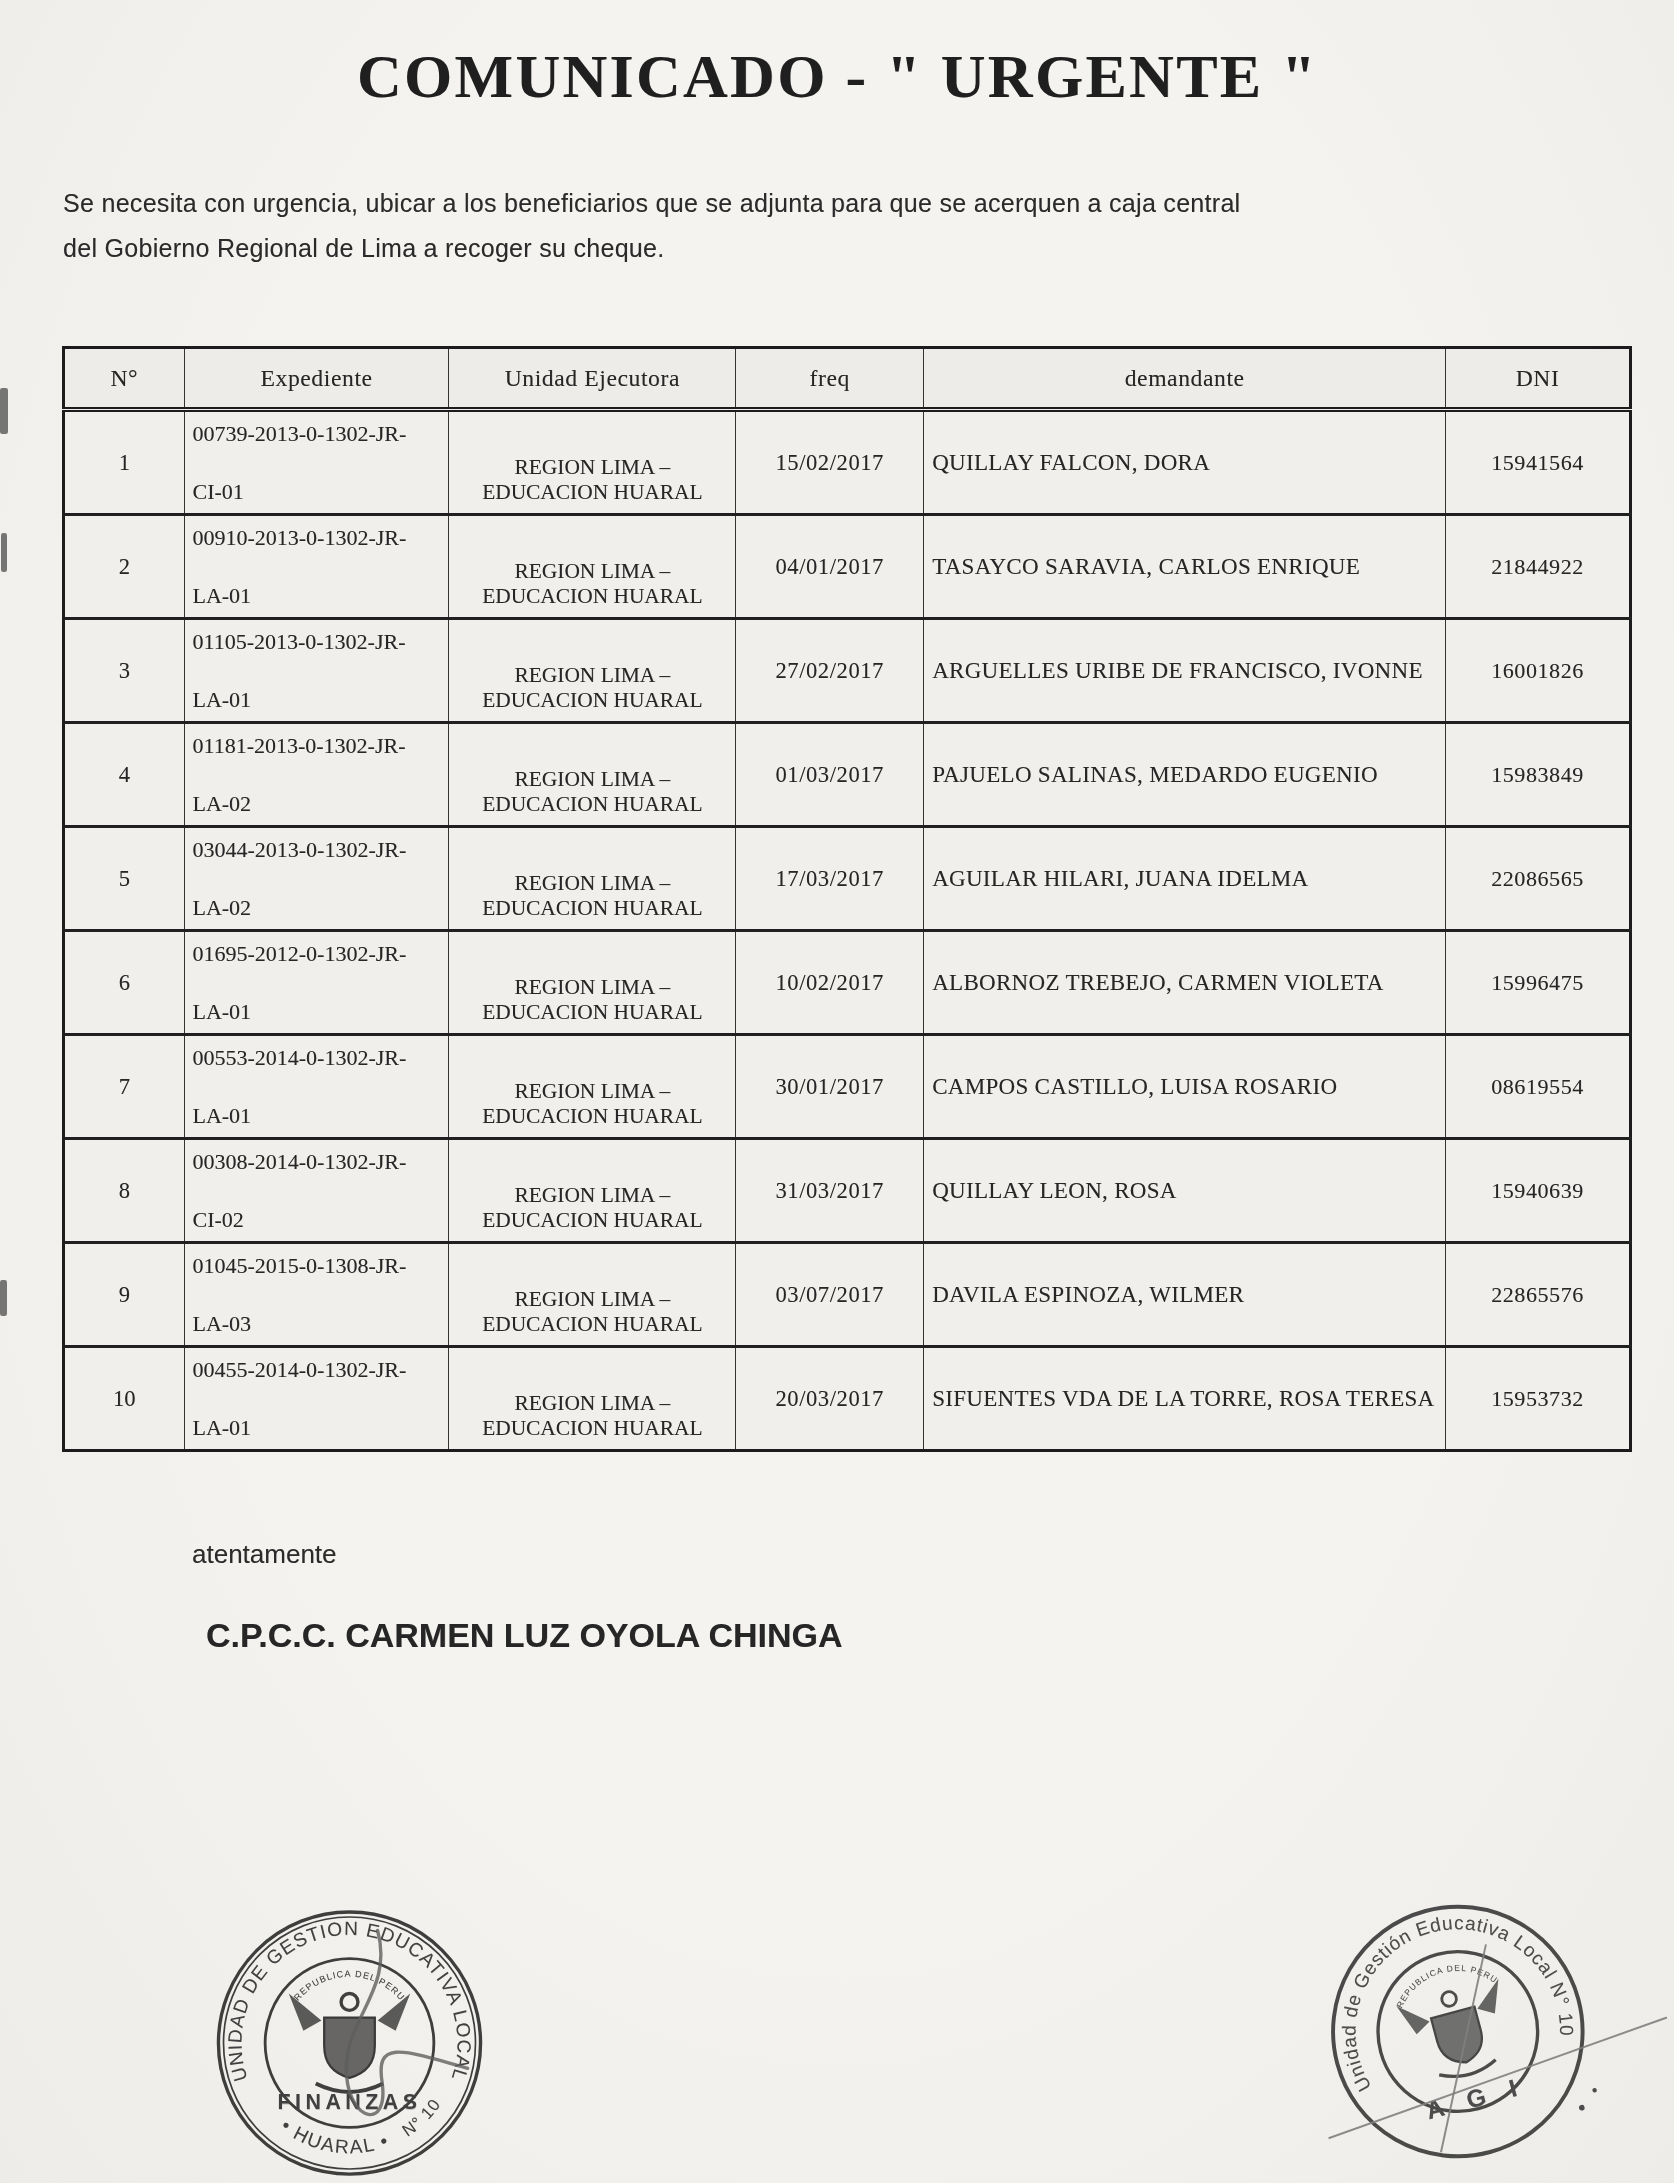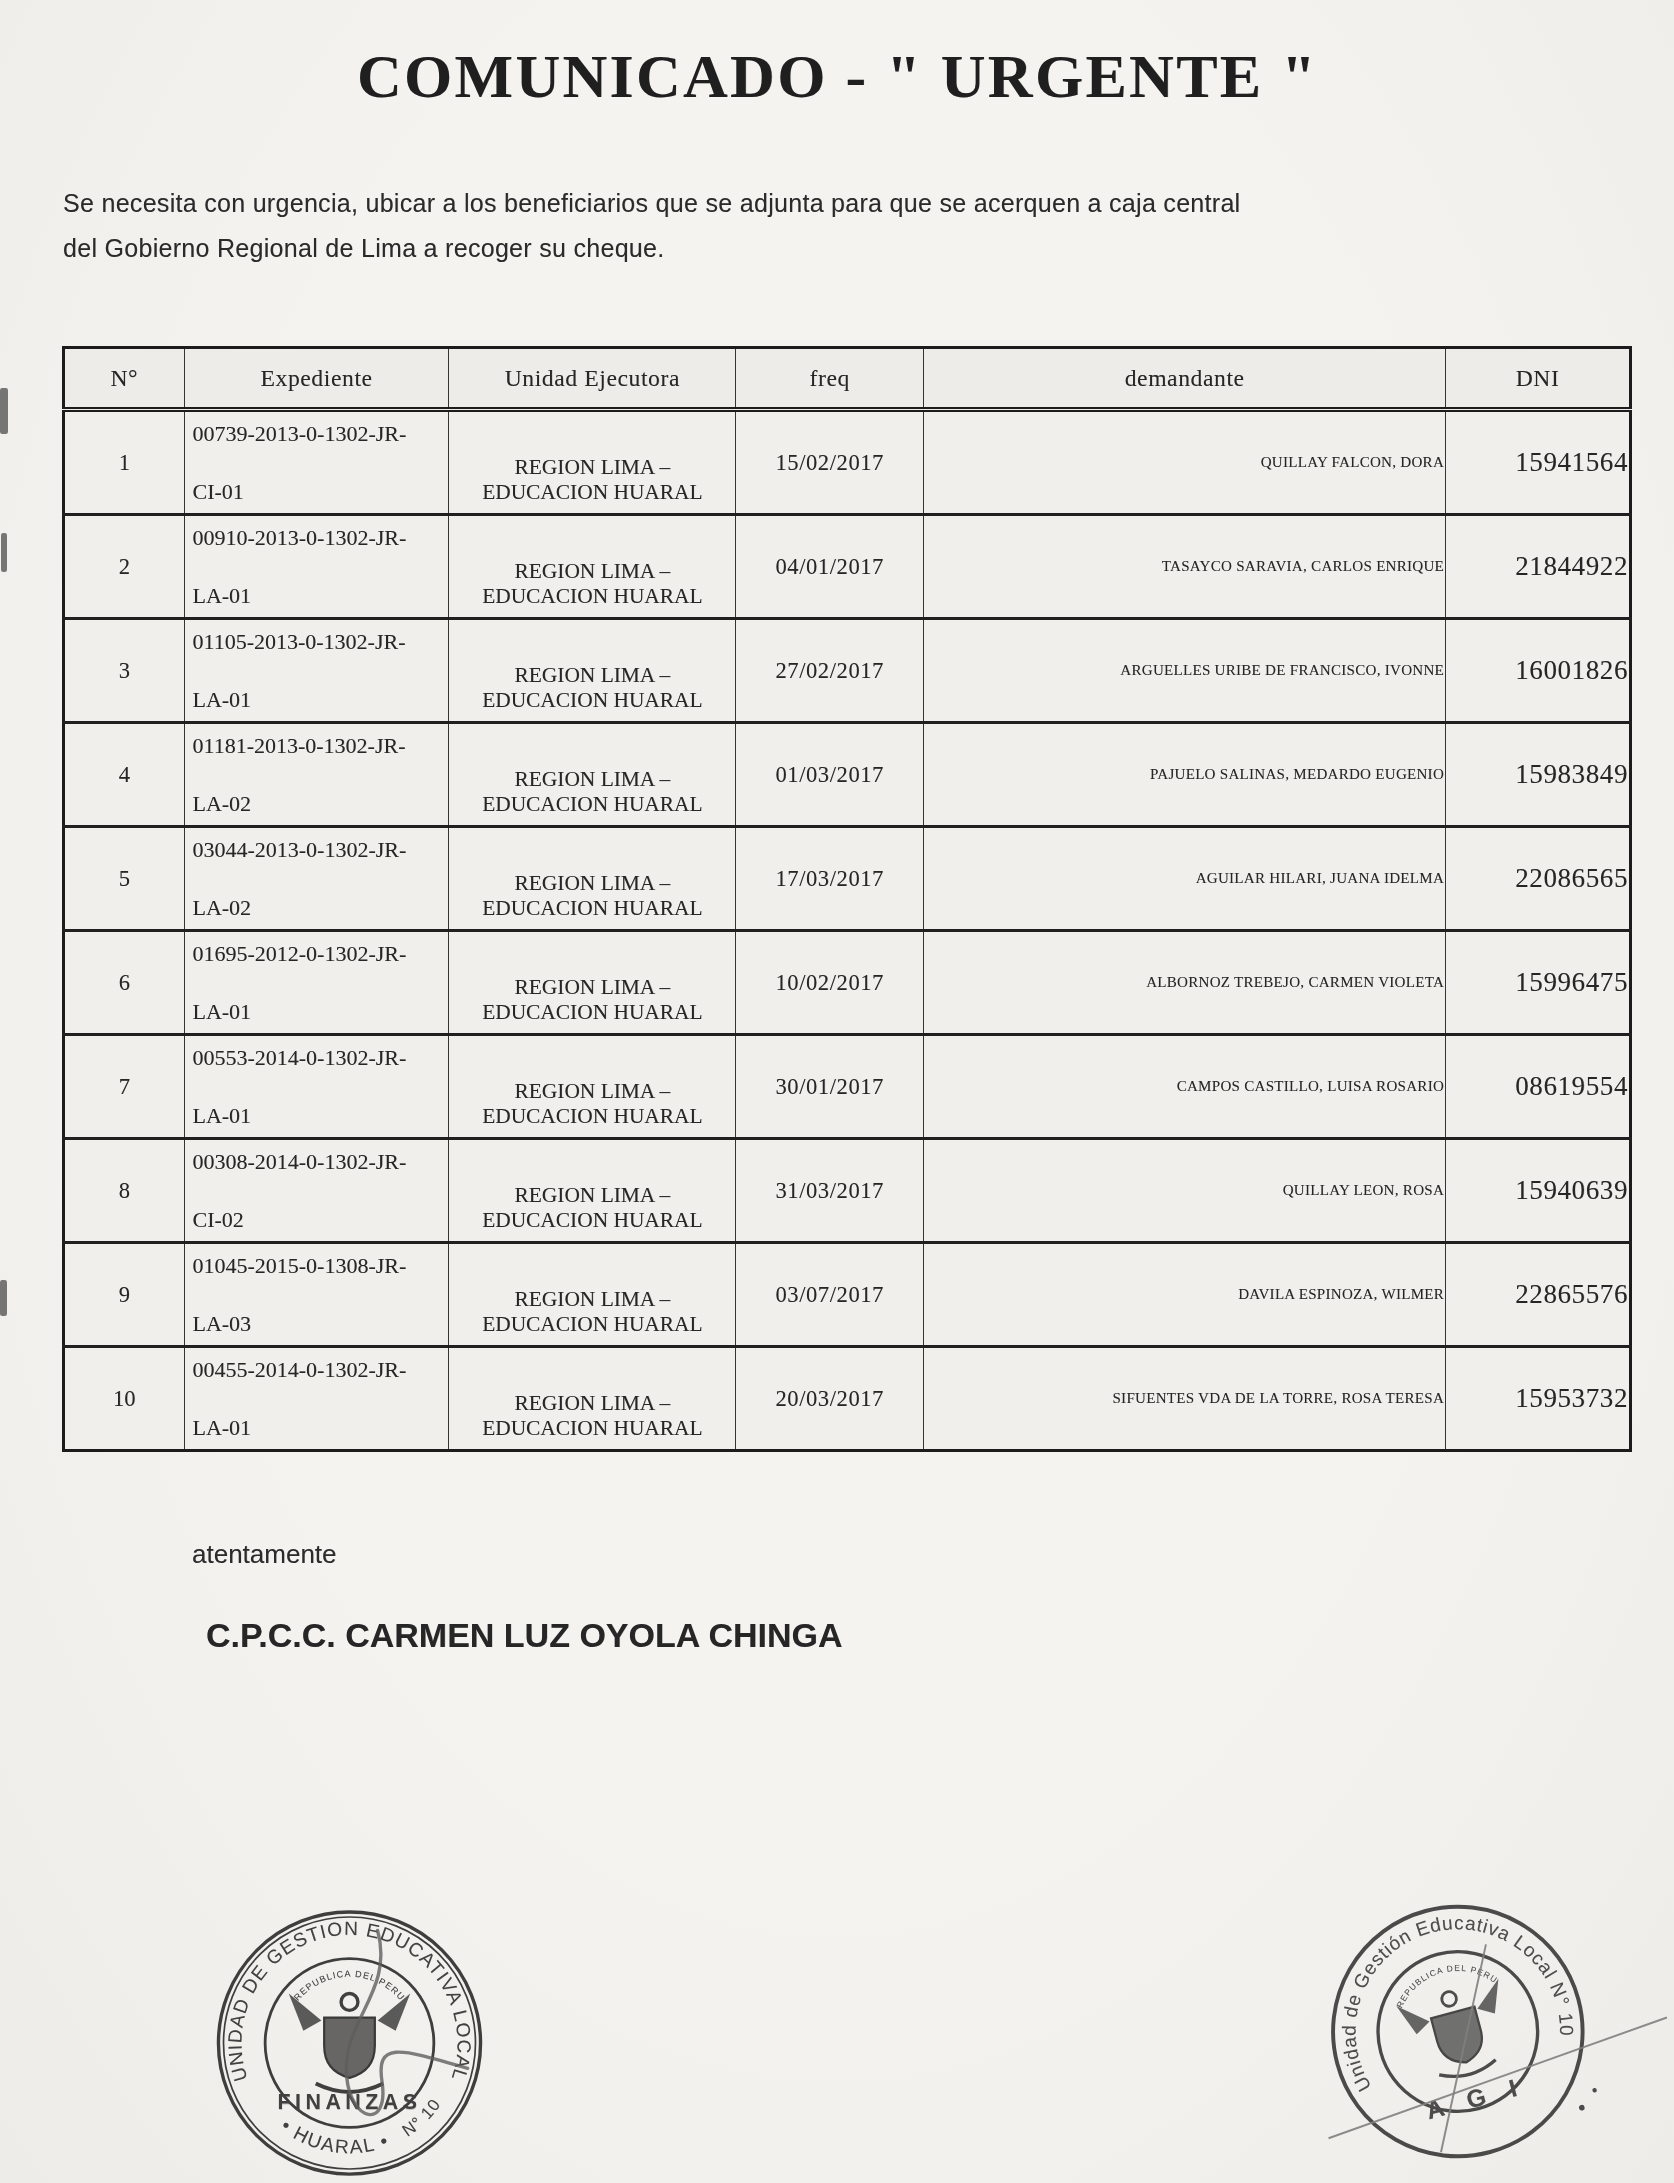--- a/index.html
+++ b/index.html
@@ -51,22 +51,22 @@
   .c-num{text-align:center;font-size:22.5px;}
   .two{
     height:84px;display:flex;flex-direction:column;justify-content:space-between;
     padding:3.4px 0;
   }
   .c-exp{font-size:22px;}
   .c-exp .two{padding-left:6.8px;align-items:flex-start;gap:16px;}
   .c-uni{font-size:21.4px;}
   .c-uni .two{align-items:center;text-align:center;justify-content:flex-end;}
   .c-freq{text-align:center;font-size:22.5px;letter-spacing:0.6px;}
-  .c-dem{font-size:15px;padding-left:7.9px;letter-spacing:0.3px;text-align:right;}
-  .c-dni{text-align:right;font-size:27px;letter-spacing:0.6px;}
+  .c-dem{font-size:23px;padding-left:7.9px;letter-spacing:0.3px;}
+  .c-dni{text-align:center;font-size:22px;letter-spacing:0.6px;}
 
   .closing{position:absolute;left:192px;top:1539px;font-size:26px;color:#2b2b2b;}
   .signer-name{position:absolute;left:206px;top:1616px;font-size:34px;color:#262626;font-weight:bold;}
   .signer-role{position:absolute;left:207px;top:1661px;font-size:26px;color:#262626;}
 
   .stamp{position:absolute;}
   .stamp-left{left:203px;top:1908px;}
   .stamp-right{left:1289px;top:1891px;}
   .stamp text{font-family:"Liberation Sans",sans-serif;fill:#2e2e2e;}
 

